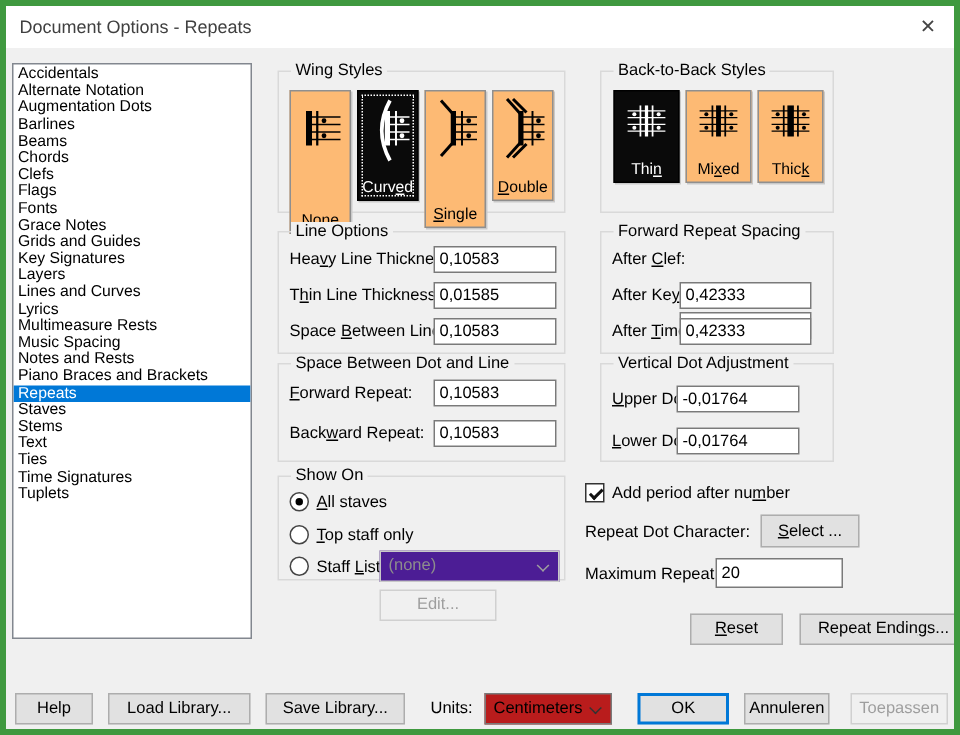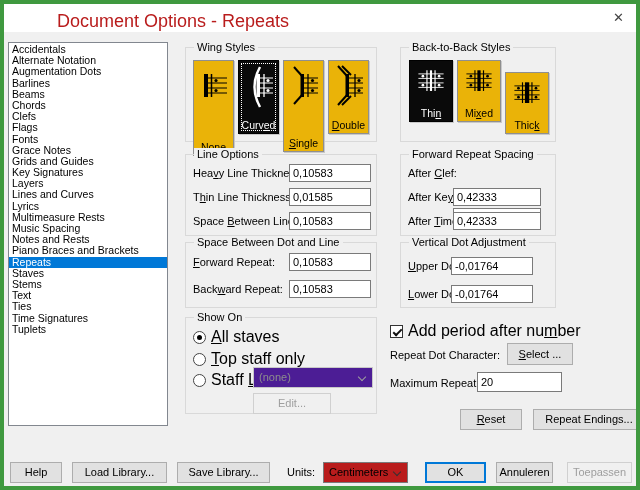--- a/index.html
+++ b/index.html
@@ -1,42 +1,42 @@
 <!DOCTYPE html>
 <html><head>
 <meta charset="utf-8">
 <style>
   html,body{margin:0;padding:0;background:#ffffff;}
   *{box-sizing:border-box;font-family:"Liberation Sans",sans-serif;}
   .window{position:relative;width:640px;height:490px;border:4px solid #3f993f;background:#f0f0f0;overflow:hidden;}
   .titlebar{position:absolute;left:0;top:0;width:632px;height:28px;background:#ffffff;}
-  .title{position:absolute;left:9px;top:7px;font-size:18px;color:#b91c1c;margin-left:44px;}
+  .title{position:absolute;left:9px;top:7px;font-size:12px;color:#404040;}
   .close{position:absolute;right:12px;top:6px;font-size:13px;color:#444;cursor:default;}
   .client{position:absolute;left:0;top:28px;width:632px;height:454px;}
   
   .listbox{position:absolute;left:4px;top:10px;width:160px;height:384px;background:#fff;border:1px solid #82878f;overflow:hidden;padding-top:1px;}
   .list-item{height:11.2px;line-height:11.2px;font-size:10.5px;padding-left:3px;color:#000;white-space:nowrap;overflow:hidden;}
   .list-item.selected{background:#0078d7;color:#fff;}
   
   .group{position:absolute;border:1px solid #d9d9d9;}
   .glabel{position:absolute;left:8px;top:-7px;background:#f0f0f0;padding:0 3px;font-size:11px;color:#000;white-space:nowrap;}
   .flabel{position:absolute;font-size:11px;color:#000;white-space:nowrap;}
   .mn{text-decoration:underline;}
   .tbox{position:absolute;height:18px;border:1px solid #7a7a7a;background:#fff;font-size:11px;padding:0 3px;color:#000;}
   
-  .stylebtn{position:absolute;background:#eab308;border:1px solid #8f8f8f;box-shadow:1px 1px 0 #c9c9c9;color:#000;text-align:center;cursor:default;}
+  .stylebtn{position:absolute;background:#fdba74;border:1px solid #8f8f8f;box-shadow:1px 1px 0 #c9c9c9;color:#000;text-align:center;cursor:default;}
   .stylebtn.sel{background:#0a0a0a;color:#fff;border-color:#000;}
   .stylebtn.focused{outline:1px dotted #fff;outline-offset:-4px;}
   .stylebtn svg{display:block;margin:3px auto 0 auto;}
   .slabel{position:absolute;left:0;right:0;bottom:2px;font-size:10.5px;}
   
   .radio-row,.chkrow{position:absolute;display:flex;align-items:center;cursor:default;}
   .radio{width:13px;height:13px;border:1px solid #444;border-radius:50%;background:#fff;margin-right:5px;position:relative;flex:none;}
   .radio.on::after{content:"";position:absolute;left:3px;top:3px;width:5px;height:5px;border-radius:50%;background:#000;}
-  .rlabel,.chklabel{font-size:16px;color:#000;white-space:nowrap;text-align:center;}
+  .rlabel,.chklabel{font-size:11px;color:#000;white-space:nowrap;text-align:center;}
   .check{width:13px;height:13px;border:1px solid #333;background:#fff;margin-right:5px;position:relative;flex:none;}
   .check.on::after{content:"";position:absolute;left:2px;top:3px;width:7px;height:3px;border-left:2px solid #111;border-bottom:2px solid #111;transform:rotate(-45deg);}
   
   .btn{position:absolute;height:21px;background:#e1e1e1;border:1px solid #adadad;font-size:11px;color:#000;text-align:center;line-height:19px;cursor:default;}
   .btn.primary-focus{border:2px solid #0078d7;line-height:17px;}
   .btn.disabled{background:#f0f0f0;border-color:#d0d0d0;color:#9e9e9e;}
   
   .combo{position:absolute;height:21px;background:#b91c1c;border:1px solid #7a7a7a;font-size:11px;color:#000;padding:3px 18px 0 5px;cursor:default;}
   .chev{position:absolute;right:7px;top:6px;width:6px;height:6px;border-right:1px solid #333;border-bottom:1px solid #333;transform:rotate(45deg);}
   .combo.disabled{background:#4c1d95;border-color:#c8c8c8;color:#8d8d8d;}
@@ -191,21 +191,21 @@
             <rect x="15.2" y="7" width="3.6" height="23" stroke="none"></rect>
             <circle cx="8" cy="13.5" r="1.5" stroke="none"></circle>
               <circle cx="8" cy="23.5" r="1.5" stroke="none"></circle>
             <circle cx="26.5" cy="13.5" r="1.5" stroke="none"></circle>
               <circle cx="26.5" cy="23.5" r="1.5" stroke="none"></circle>
           </g>
         </svg>
         <span class="slabel">Mi<span class="mn">x</span>ed</span>
       </div>
 
-      <div class="stylebtn" style="left:104px;top:24px;width:44px;height:62px">
+      <div class="stylebtn" style="left:104px;top:12px;width:44px;height:62px">
         <svg width="34" height="36" viewBox="0 0 34 40">
           <g stroke="currentColor" fill="currentColor">
             <line x1="3" y1="11" x2="31" y2="11" stroke-width="1"></line>
               <line x1="3" y1="16" x2="31" y2="16" stroke-width="1"></line>
             <line x1="3" y1="21" x2="31" y2="21" stroke-width="1"></line>
               <line x1="3" y1="26" x2="31" y2="26" stroke-width="1"></line>
             <line x1="12" y1="7" x2="12" y2="30" stroke-width="1.3"></line>
               <line x1="22.5" y1="7" x2="22.5" y2="30" stroke-width="1.3"></line>
             <rect x="14.7" y="7" width="4.8" height="23" stroke="none"></rect>
             <circle cx="7.5" cy="13.5" r="1.5" stroke="none"></circle>
@@ -247,21 +247,21 @@
     </div>
 
     <div class="group" style="left:396px;top:210px;width:156px;height:66px">
       <span class="glabel">Vertical Dot Adjustment</span>
       <span class="flabel" style="left:7px;top:17px"><span class="mn">U</span>pper Dot:</span>
       <input class="tbox" style="left: 50px; top: 14px; width: 82px;" value="-0,01764">
       <span class="flabel" style="left:7px;top:45px"><span class="mn">L</span>ower Dot:</span>
       <input class="tbox" style="left: 50px; top: 42px; width: 82px;" value="-0,01764">
     </div>
 
-    <div class="group" style="left:181px;top:285px;width:192px;height:97px">
+    <div class="group" style="left:181px;top:285px;width:192px;height:70px">
       <span class="glabel">Show On</span>
       <div class="radio-row" style="left:7px;top:10px">
         <span class="radio on"></span>
         <span class="rlabel"><span class="mn">A</span>ll staves</span>
       </div>
       <div class="radio-row" style="left:7px;top:32px">
         <span class="radio"></span>
         <span class="rlabel"><span class="mn">T</span>op staff only</span>
       </div>
       <div class="radio-row" style="left:7px;top:53px">

